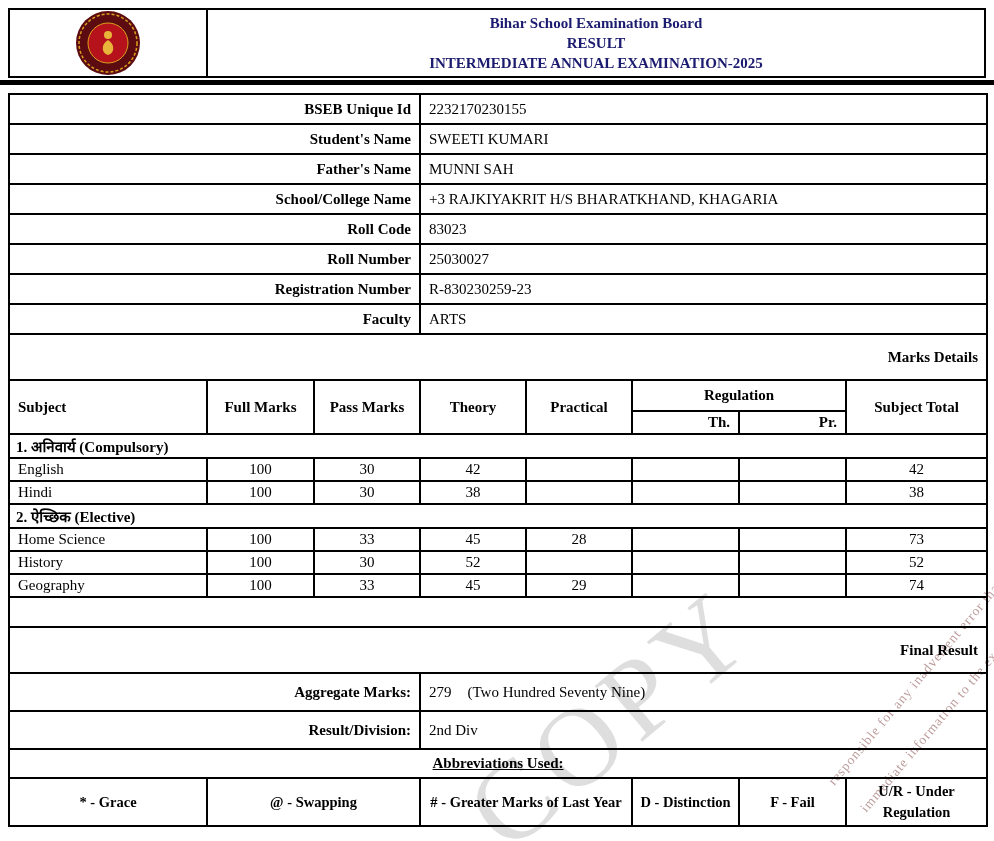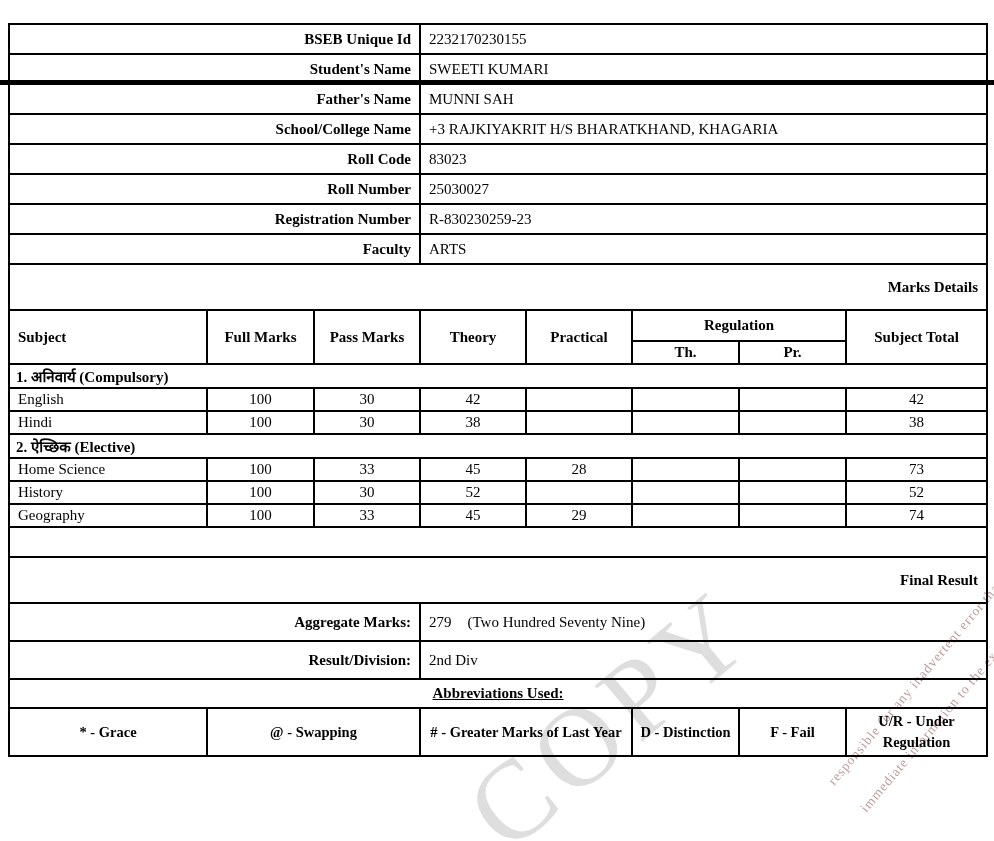--- a/index.html
+++ b/index.html
@@ -39,21 +39,21 @@
     color:#1b1b6f; font-weight:bold; font-size:15px; line-height:1.35; text-align:center;
   }
 
   table.main { width:978px; margin-top:15px; border-collapse:collapse; table-layout:fixed; }
   table.main td { border:2px solid #000; font-size:15px; padding:2px 8px; vertical-align:middle; background:transparent; }
   td.lbl { font-weight:bold;text-align:right; }
   tr.info-row td { height:30px; }
   tr.title-row td { height:46px; font-weight:bold; }
   tr.hdr-row1 td, tr.hdr-row2 td { font-weight:bold; text-align:center; }
   tr.hdr-row1 td { height:31px; }
-  tr.hdr-row2 td { height:21px; }
+  tr.hdr-row2 td { height:21px;text-align:right; }
   td.hdr-left { text-align:left !important; }
   tr.sec-row td { height:18px; font-weight:bold; padding:1px 6px; }
   tr.mark-row td { height:16px; }
   td.subj { text-align:left; }
   td.num { text-align:center; }
   tr.spacer-row td { height:30px; }
   tr.final-row td { height:38px; }
   .agg-words { margin-left:16px; }
   tr.abbr-title-row td { height:29px; text-align:center; }
   .abbr-title-text { font-weight:bold; text-decoration:underline; }
@@ -65,20 +65,36 @@
 <div class="wm-copy">COPY</div>
 <div class="wm-disclaimer">
   <div>responsible for any inadvertent error that may have crept</div>
   <div>immediate information to the examinees</div>
 </div>
 
 <div class="thick-bar"></div>
 
 <div class="page">
 
+  <div class="header-box">
+    <div class="logo-cell">
+      <svg width="66" height="66" viewBox="0 0 66 66">
+        <circle cx="33" cy="33" r="32" fill="#5c0b10"></circle>
+        <circle cx="33" cy="33" r="29" fill="none" stroke="#d9a21b" stroke-width="1.5" stroke-dasharray="3 2"></circle>
+        <circle cx="33" cy="33" r="20" fill="#b5121b" stroke="#d9a21b" stroke-width="1"></circle>
+        <circle cx="33" cy="25" r="4" fill="#e8b53a"></circle>
+        <path d="M33 30 C26 34 26 43 33 45 C40 43 40 34 33 30 Z" fill="#e8b53a"></path>
+      </svg>
+    </div>
+    <div class="title-cell">
+      <div>Bihar School Examination Board</div>
+      <div>RESULT</div>
+      <div>INTERMEDIATE ANNUAL EXAMINATION-2025</div>
+    </div>
+  </div>
 
   <table class="main">
     <colgroup>
       <col style="width:198px">
         <col style="width:107px">
         <col style="width:106px">
         <col style="width:106px">
       <col style="width:106px">
         <col style="width:107px">
         <col style="width:107px">

